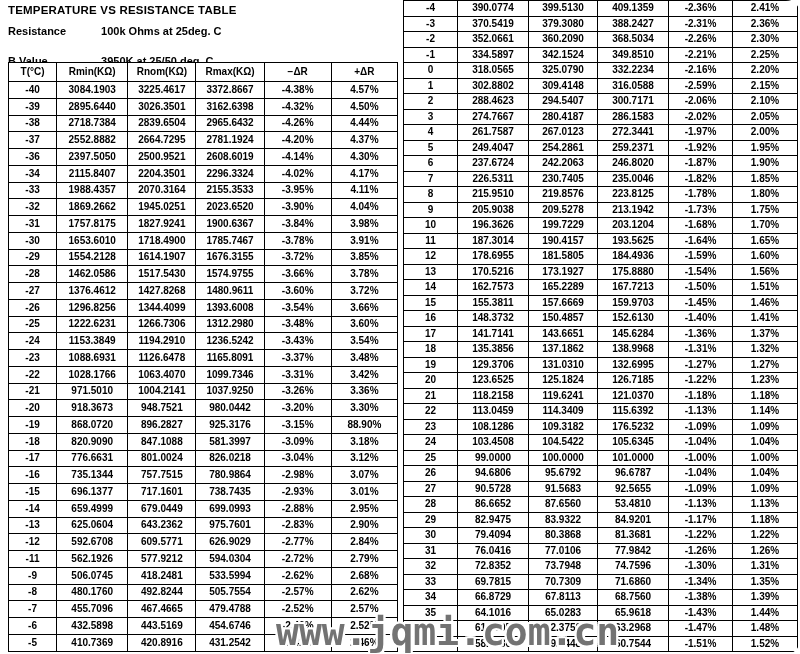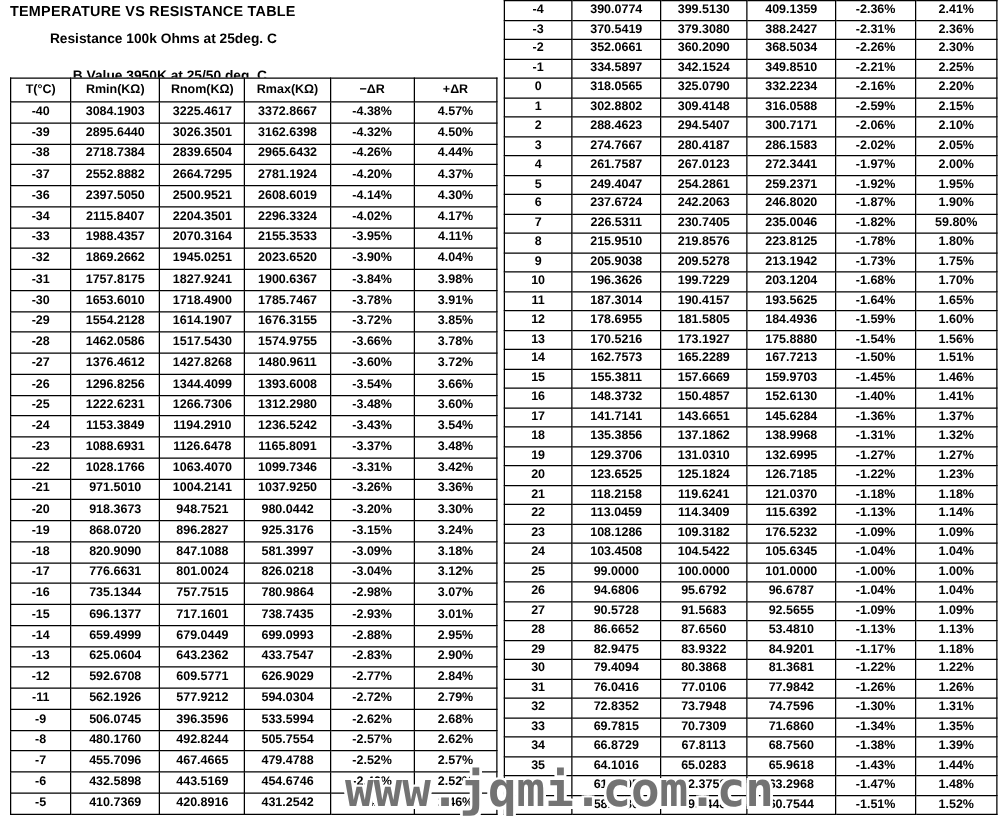--- a/index.html
+++ b/index.html
@@ -1,24 +1,24 @@
 <!DOCTYPE html>
 <html><head>
 <meta charset="utf-8">
 <style>
   html,body{margin:0;padding:0;background:#fff;}
   .page{
     position:relative;width:800px;height:654px;background:#ffffff;
-    font-family:"Liberation Sans",sans-serif;color:#000;overflow:hidden;
+    font-family:"Liberation Sans",sans-serif;color:#000;overflow:hidden;border-radius:14px;
   }
   .doc-title{
     position:absolute;left:8px;top:4px;font-size:11.5px;font-weight:bold;letter-spacing:.2px;
   }
   .meta-line{position:absolute;left:8px;font-size:11px;font-weight:bold;white-space:nowrap;}
-  .meta-line .lbl{display:inline-block;width:90px;text-align:right;}
+  .meta-line .lbl{display:inline-block;width:90px;}
   .meta-resistance{top:25px;}
   .meta-bvalue{top:55px;}
   table.res-table{
     position:absolute;border-collapse:collapse;table-layout:fixed;
     background:#fff;
   }
   table.res-table th,table.res-table td{
     border:1px solid #000;padding:0;margin:0;
     font-size:10px;font-weight:bold;text-align:center;vertical-align:middle;
     line-height:1;white-space:nowrap;overflow:hidden;
@@ -231,21 +231,21 @@
           <td>980.0442</td>
           <td>-3.20%</td>
           <td>3.30%</td>
         </tr>
         <tr>
           <td>-19</td>
           <td>868.0720</td>
           <td>896.2827</td>
           <td>925.3176</td>
           <td>-3.15%</td>
-          <td>3.24%</td>
+          <td>88.90%</td>
         </tr>
         <tr>
           <td>-18</td>
           <td>820.9090</td>
           <td>847.1088</td>
           <td>581.3997</td>
           <td>-3.09%</td>
           <td>3.18%</td>
         </tr>
         <tr>
@@ -277,21 +277,21 @@
           <td>659.4999</td>
           <td>679.0449</td>
           <td>699.0993</td>
           <td>-2.88%</td>
           <td>2.95%</td>
         </tr>
         <tr>
           <td>-13</td>
           <td>625.0604</td>
           <td>643.2362</td>
-          <td>433.7547</td>
+          <td>975.7601</td>
           <td>-2.83%</td>
           <td>2.90%</td>
         </tr>
         <tr>
           <td>-12</td>
           <td>592.6708</td>
           <td>609.5771</td>
           <td>626.9029</td>
           <td>-2.77%</td>
           <td>2.84%</td>
@@ -300,21 +300,21 @@
           <td>-11</td>
           <td>562.1926</td>
           <td>577.9212</td>
           <td>594.0304</td>
           <td>-2.72%</td>
           <td>2.79%</td>
         </tr>
         <tr>
           <td>-9</td>
           <td>506.0745</td>
-          <td>396.3596</td>
+          <td>418.2481</td>
           <td>533.5994</td>
           <td>-2.62%</td>
           <td>2.68%</td>
         </tr>
         <tr>
           <td>-8</td>
           <td>480.1760</td>
           <td>492.8244</td>
           <td>505.7554</td>
           <td>-2.57%</td>
@@ -444,21 +444,21 @@
           <td>246.8020</td>
           <td>-1.87%</td>
           <td>1.90%</td>
         </tr>
         <tr>
           <td>7</td>
           <td>226.5311</td>
           <td>230.7405</td>
           <td>235.0046</td>
           <td>-1.82%</td>
-          <td>59.80%</td>
+          <td>1.85%</td>
         </tr>
         <tr>
           <td>8</td>
           <td>215.9510</td>
           <td>219.8576</td>
           <td>223.8125</td>
           <td>-1.78%</td>
           <td>1.80%</td>
         </tr>
         <tr>

